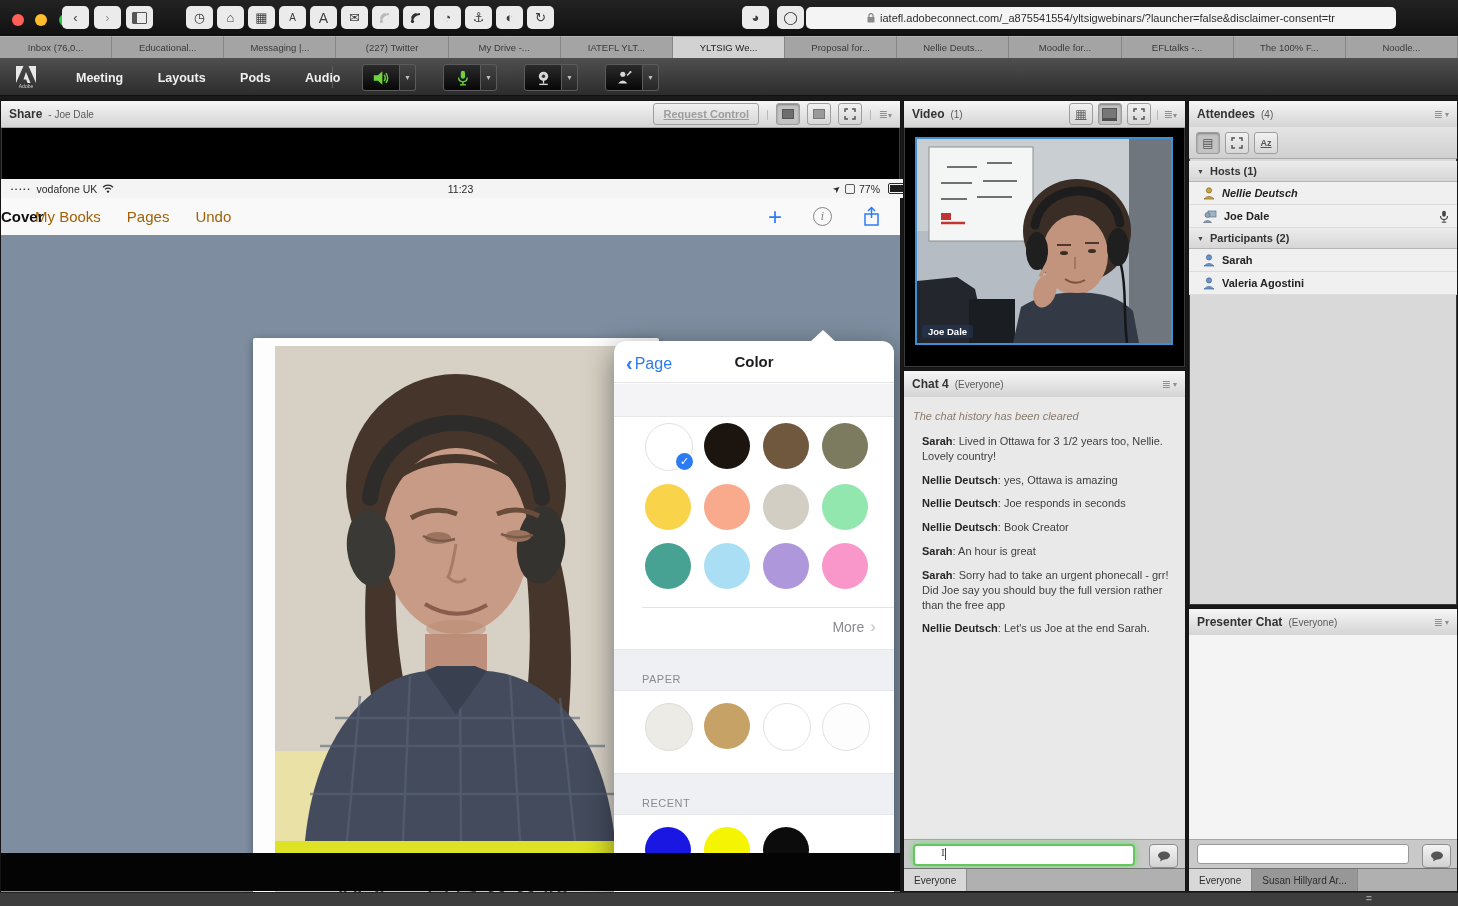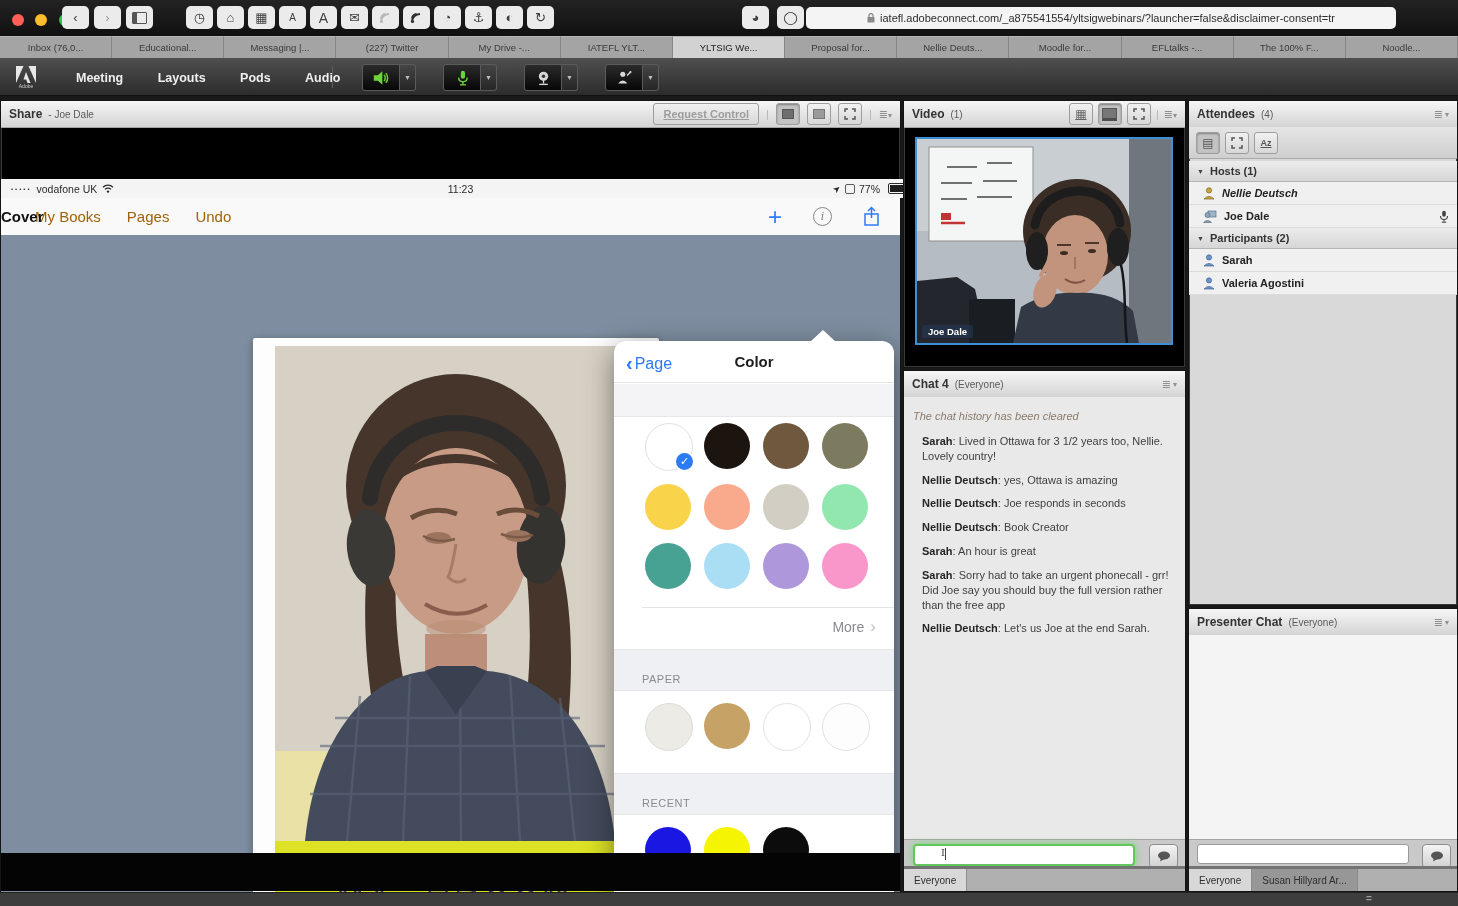--- a/index.html
+++ b/index.html
@@ -47,21 +47,21 @@
   .paper-grid{background-image:linear-gradient(#dadae4 1px,transparent 1px),linear-gradient(90deg,#dadae4 1px,transparent 1px);background-size:9px 9px;border:1px solid #e2e2e8;}
   .paper-lined{background-image:linear-gradient(#dde0ea 1.5px,transparent 1.5px);background-size:100% 10px;border:1px solid #e2e2e8;}
   .paper-plain{border:1px solid #dedcd6;}
   
   .chat-body{position:absolute;background:#e9e9e9;overflow:hidden;font-size:11px;color:#3e3e3e;line-height:1.35;}
   .msg{margin:0 9px 9px 18px;}
   .msg b{color:#262626;}
   .notice{margin:12px 9px 10px 9px;font-style:italic;color:#8a7b6c;}
   .chat-input{position:absolute;height:18px;background:#fff;border:2px solid #63c75e;border-radius:4px;box-shadow:0 0 7px rgba(90,220,90,.85);}
   .bubble-btn{position:absolute;width:27px;height:22px;border:1px solid #8e8e8e;border-radius:4px;background:linear-gradient(#f4f4f4,#d2d2d2);display:flex;align-items:center;justify-content:center;}
-  .tabsbar{position:absolute;left:0;right:0;bottom:0;height:22px;background:#b0b0b0;border-top:3px solid #737373;display:flex;font-size:10px;color:#2e2e2e;}
+  .tabsbar{position:absolute;left:0;right:0;bottom:0;height:22px;background:#b0b0b0;border-top:1px solid #737373;display:flex;font-size:10px;color:#2e2e2e;}
   .pod-tab{padding:0 10px;display:flex;align-items:center;background:#d8d8d8;border-right:1px solid #8c8c8c;white-space:nowrap;overflow:hidden;}
   .pod-tab.dark{background:#979797;}
   
   .group-header{height:20px;background:linear-gradient(#ececec,#d6d6d6);border-bottom:1px solid #b5b5b5;display:flex;align-items:center;gap:6px;padding-left:8px;font-size:11px;font-weight:bold;color:#333;}
   .group-header .tri{font-size:7px;color:#444;}
   .member{height:22px;background:#f0f0f0;border-bottom:1px solid #dcdcdc;display:flex;align-items:center;gap:7px;padding-left:14px;font-size:11px;font-weight:bold;color:#232323;}
   .ebook-title{font-family:"DejaVu Sans Mono","Liberation Mono",monospace;font-weight:800;font-size:37px;letter-spacing:7px;color:#f3e93c;-webkit-text-stroke:2.4px #3a4066;text-shadow:0 0 1px #3a4066;}
   .icon-svg{display:flex;align-items:center;justify-content:center;}
 </style>
 </head>

